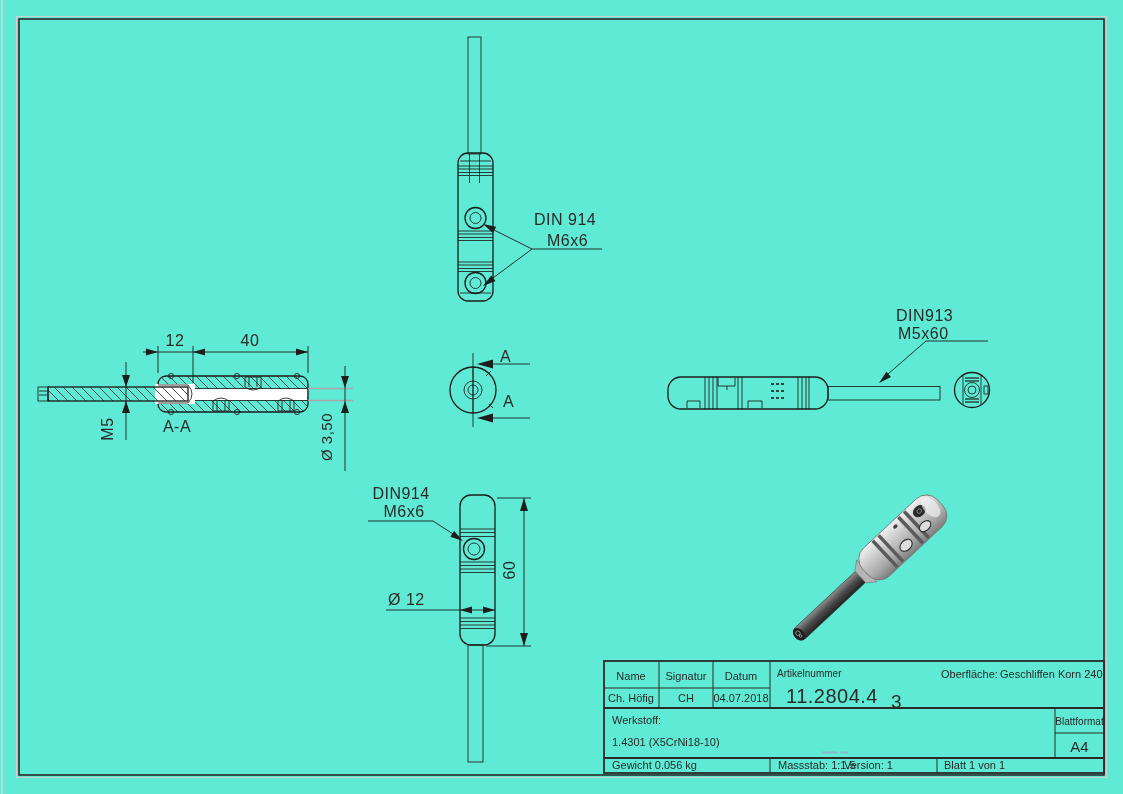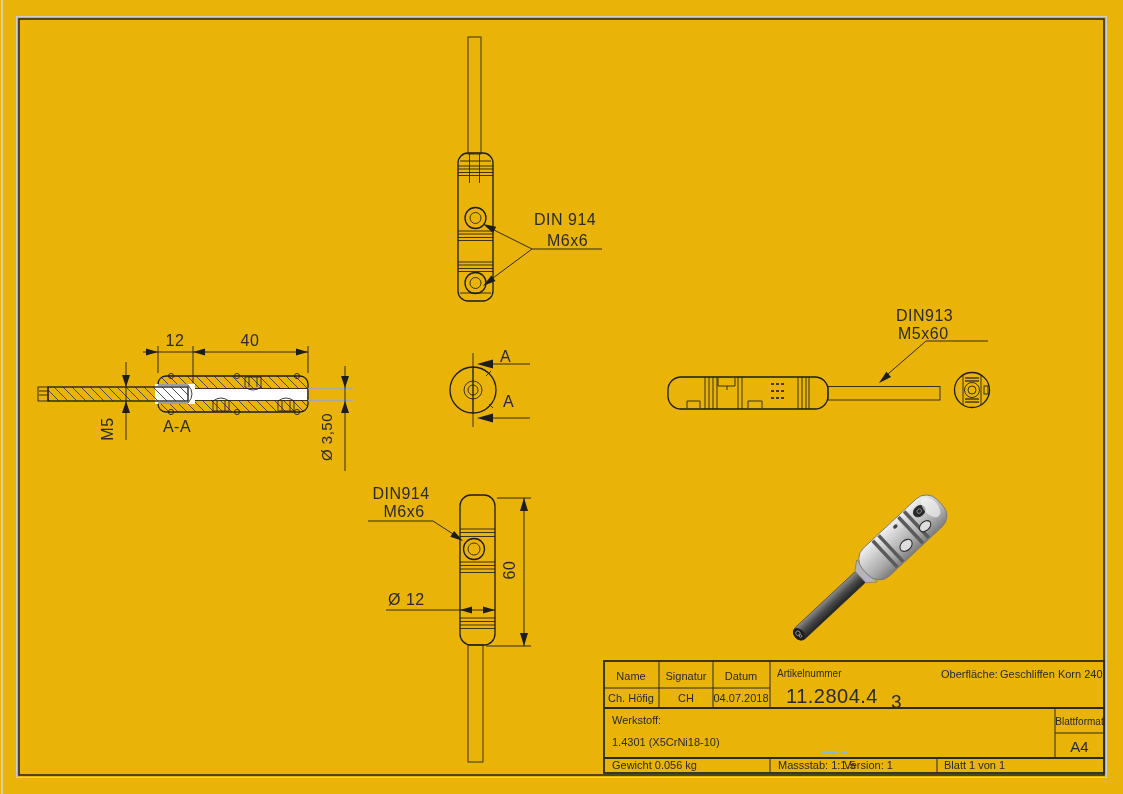--- a/index.html
+++ b/index.html
@@ -1,16 +1,16 @@
 <!DOCTYPE html>
 <html><head>
 <meta charset="utf-8">
 <style>
   html,body{margin:0;padding:0;background:#fff;}
-  .sheet{position:relative;width:1123px;height:794px;background:#eab308;overflow:hidden;
+  .sheet{position:relative;width:1123px;height:794px;background:#5eead4;overflow:hidden;
          font-family:"Liberation Sans", sans-serif;}
   svg{position:absolute;left:0;top:0;}
   svg text{fill:#2a2a2a;font-family:"Liberation Sans", sans-serif;}
   .outline{fill:none;stroke:#1d1d1d;stroke-width:1.3;}
   .thin{fill:none;stroke:#1d1d1d;stroke-width:0.85;}
   .dim{fill:none;stroke:#1d1d1d;stroke-width:0.9;}
   .grey{fill:none;stroke:#a8a8a8;stroke-width:1.5;}
   .arrow{fill:#1d1d1d;stroke:none;}
   .white{fill:#ffffff;stroke:none;}
   .hatched{fill:url(#hatch);}

